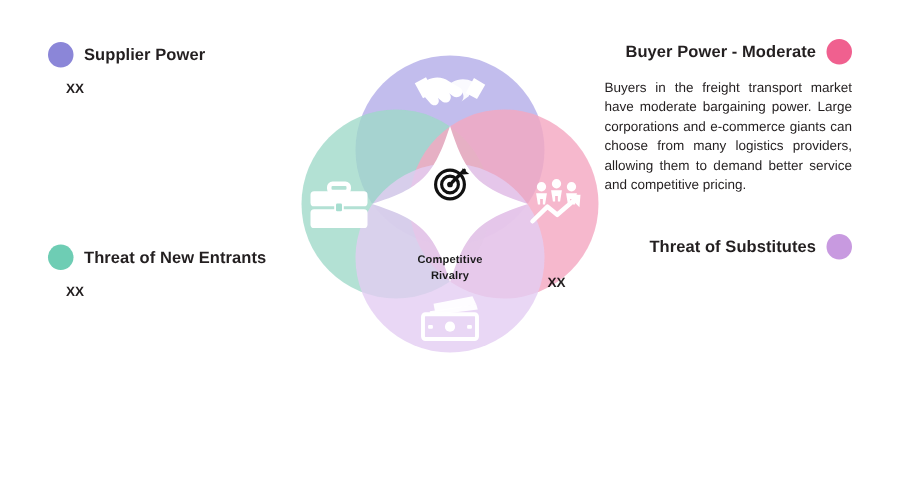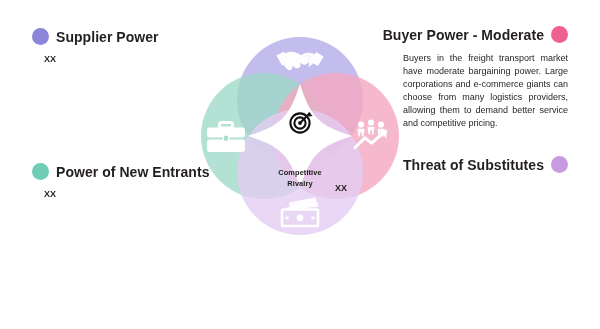--- a/index.html
+++ b/index.html
@@ -38,21 +38,21 @@
     flex-direction: row;
     justify-content: flex-end;
   }
   .dot {
     width: 17px;
     height: 17px;
     border-radius: 50%;
     flex: 0 0 auto;
   }
   .legend-title {
-    font-size: 14px;
+    font-size: 11px;
     font-weight: bold;
     letter-spacing: 0.05px;
     color: #231f20;
   }
   .legend-sub {
     font-size: 9px;
     color: #231f20;
     margin-top: 9px;
     font-weight: bold;
   }
@@ -122,21 +122,21 @@
     <div class="legend-head">
       <span class="dot" style="background:#8b86d8"></span>
       <span class="legend-title">Supplier Power</span>
     </div>
     <div class="legend-sub">XX</div>
   </div>
 
   <div class="legend" id="legend-entrants">
     <div class="legend-head">
       <span class="dot" style="background:#6ecdb4"></span>
-      <span class="legend-title">Power of New Entrants</span>
+      <span class="legend-title">Threat of New Entrants</span>
     </div>
     <div class="legend-sub">XX</div>
   </div>
 
   <div class="legend" id="legend-substitutes">
     <div class="legend-head right">
       <span class="legend-title">Threat of Substitutes</span>
       <span class="dot" style="background:#c89ae0"></span>
     </div>
     <div class="legend-sub">XX</div>

